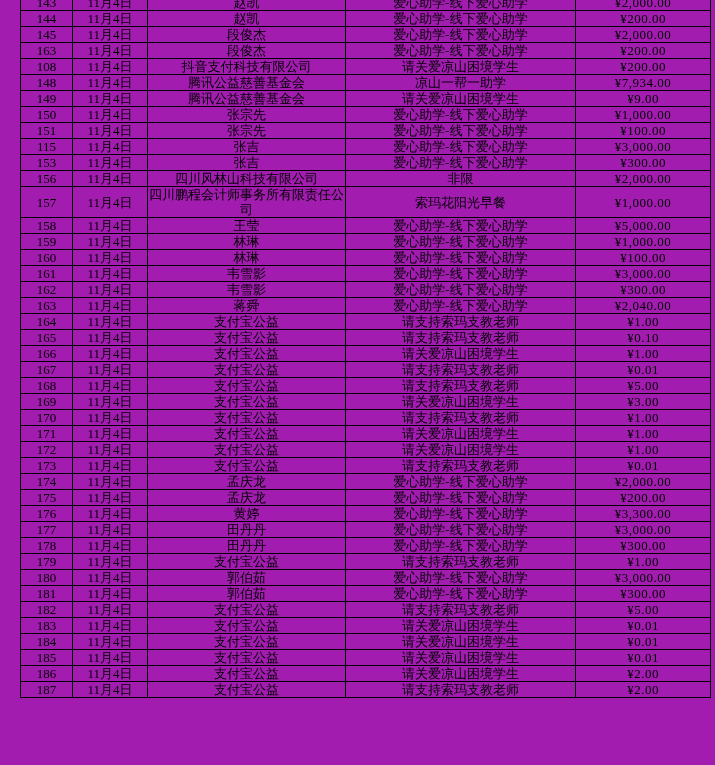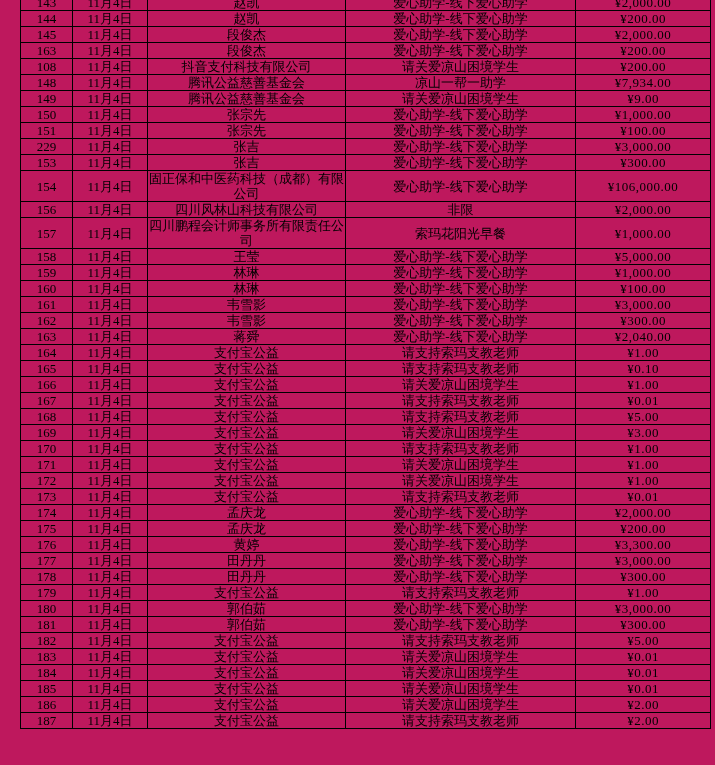--- a/index.html
+++ b/index.html
@@ -5,21 +5,21 @@
   html, body {
     margin: 0;
     padding: 0;
     background: #ffffff;
   }
   .stage {
     position: relative;
     width: 715px;
     height: 765px;
     overflow: hidden;
-    background: #be185d;
+    background: #a21caf;
   }
   table.ledger {
     position: absolute;
     left: 20px;
     top: -6px;
     border-collapse: collapse;
     table-layout: fixed;
     width: 690px;
     font-family: "Liberation Serif", "DejaVu Serif", serif;
     font-size: 13px;
@@ -112,39 +112,32 @@
           <td class="c4">¥1,000.00</td>
         </tr>
         <tr>
           <td class="c0">151</td>
           <td class="c1">11月4日</td>
           <td class="c2">张宗先</td>
           <td class="c3">爱心助学-线下爱心助学</td>
           <td class="c4">¥100.00</td>
         </tr>
         <tr>
-          <td class="c0">229</td>
+          <td class="c0">115</td>
           <td class="c1">11月4日</td>
           <td class="c2">张吉</td>
           <td class="c3">爱心助学-线下爱心助学</td>
           <td class="c4">¥3,000.00</td>
         </tr>
         <tr>
           <td class="c0">153</td>
           <td class="c1">11月4日</td>
           <td class="c2">张吉</td>
           <td class="c3">爱心助学-线下爱心助学</td>
           <td class="c4">¥300.00</td>
-        </tr>
-        <tr>
-          <td class="c0">154</td>
-          <td class="c1">11月4日</td>
-          <td class="c2">固正保和中医药科技（成都）有限公司</td>
-          <td class="c3">爱心助学-线下爱心助学</td>
-          <td class="c4">¥106,000.00</td>
         </tr>
         <tr>
           <td class="c0">156</td>
           <td class="c1">11月4日</td>
           <td class="c2">四川风林山科技有限公司</td>
           <td class="c3">非限</td>
           <td class="c4">¥2,000.00</td>
         </tr>
         <tr>
           <td class="c0">157</td>

